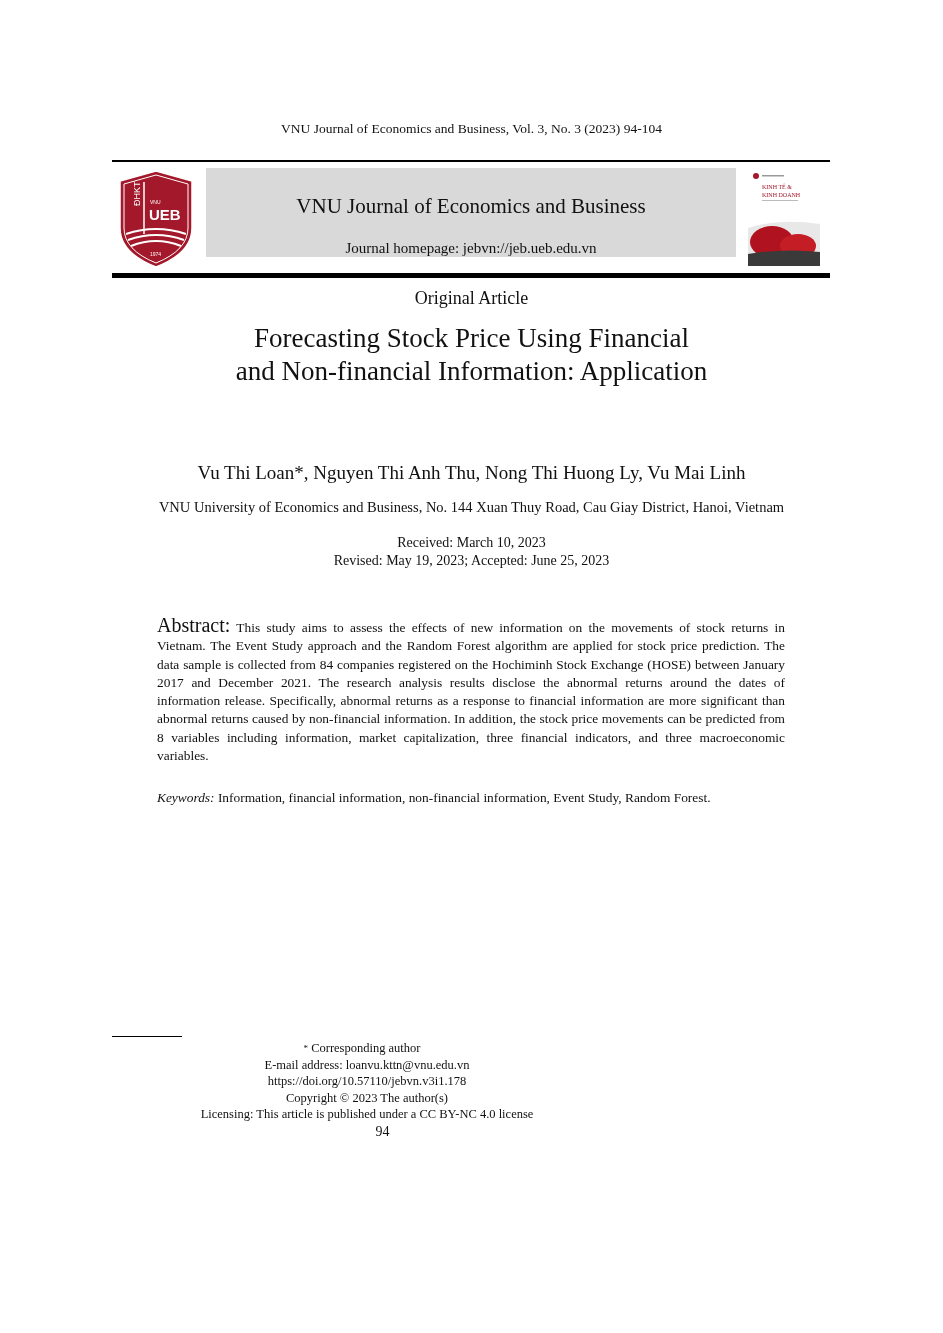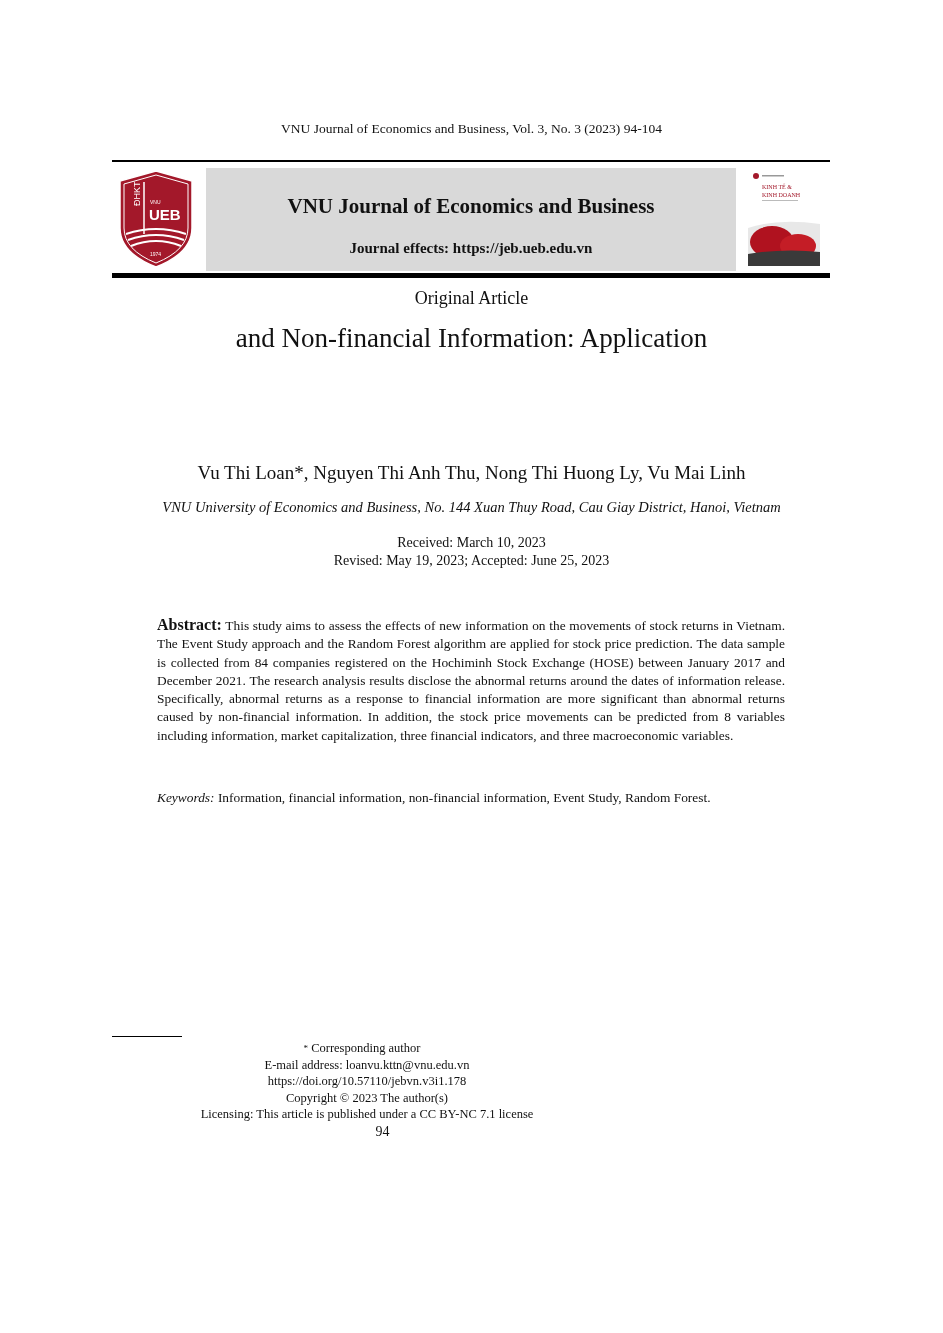--- a/index.html
+++ b/index.html
@@ -3,31 +3,31 @@
 <meta charset="utf-8">
 <style>
   html, body { margin: 0; padding: 0; background: #ffffff; }
   body { width: 943px; height: 1333px; position: relative; font-family: "Liberation Serif", serif; color: #111; overflow: hidden; }
   .abs { position: absolute; }
   .center { text-align: center; }
   #running-head { top: 121px; left: 0; width: 943px; font-size: 13.5px; text-align: center; }
   #rule-top { top: 160px; left: 112px; width: 718px; height: 2px; background: #000; }
   #rule-bottom { top: 273px; left: 112px; width: 718px; height: 5px; background: #000; }
   #logo-box { top: 168px; left: 112px; width: 88px; height: 102px; }
-  #banner { top: 168px; left: 206px; width: 530px; height: 103px; background: #d9d9d9; font-weight: bold; }
+  #banner { top: 168px; left: 206px; width: 530px; height: 89px; background: #d9d9d9; }
   #banner-title { top: 26px; left: 0; width: 530px; font-size: 21px; }
   #banner-home { top: 72px; left: 0; width: 530px; font-size: 15px; }
   #cover { top: 170px; left: 748px; width: 72px; height: 96px; background: #fff; overflow: hidden; }
   #article-type { top: 288px; left: 0; width: 943px; font-size: 18px; }
   #title { top: 322px; left: 150px; width: 643px; font-size: 27px; line-height: 33px; }
   #authors { top: 462px; left: 0; width: 943px; font-size: 19px; }
-  #affil { top: 499px; left: 0; width: 943px; font-size: 14.5px; font-style: italic; }
+  #affil { top: 499px; left: 0; width: 943px; font-size: 14.5px; }
   #dates { top: 534px; left: 0; width: 943px; font-size: 14px; line-height: 18px; }
   #abstract { top: 616px; left: 157px; width: 628px; font-size: 13.4px; line-height: 18.3px; text-align: justify; }
-  #abstract .lead { font-weight: bold; font-size: 16px; }
+  #abstract .lead { font-weight: normal; font-size: 20px; }
   #keywords { top: 789px; left: 157px; width: 628px; font-size: 13.4px; line-height: 18.3px; text-align: justify; }
   #keywords .kw-label { font-style: italic; }
   #fn-rule { top: 1036px; left: 112px; width: 70px; height: 1px; background: #000; }
   #footnote { top: 1040px; left: 112px; width: 500px; font-size: 12.5px; line-height: 16.5px; text-align: center; }
   #footnote .indent { padding-left: 10px; }
   #footnote sup { font-size: 9px; vertical-align: top; }
   #page-number { top: 1124px; left: 0; width: 765px; font-size: 14px; }
 </style>
 </head>
 <body>
@@ -46,21 +46,21 @@
     <path d="M19 78 Q44 68 69 78" fill="none" stroke="#fff" stroke-width="2"></path>
     <text x="28" y="50" fill="#fff" font-size="9" font-family="Liberation Sans, sans-serif" transform="rotate(-90 22 44)">ĐHKT</text>
     <text x="38" y="36" fill="#fff" font-size="5" font-family="Liberation Sans, sans-serif">VNU</text>
     <text x="37" y="52" fill="#fff" font-size="15" font-weight="bold" font-family="Liberation Sans, sans-serif">UEB</text>
     <text x="38" y="88" fill="#fff" font-size="5" font-family="Liberation Sans, sans-serif">1974</text>
   </svg>
 </div>
 
 <div id="banner" class="abs">
   <div id="banner-title" class="abs center">VNU Journal of Economics and Business</div>
-  <div id="banner-home" class="abs center">Journal effects: https://jeb.ueb.edu.vn</div>
+  <div id="banner-home" class="abs center">Journal homepage: jebvn://jeb.ueb.edu.vn</div>
 </div>
 
 <div id="cover" class="abs">
   <svg width="72" height="96" viewBox="0 0 72 96">
     <rect x="0" y="0" width="72" height="96" fill="#ffffff"></rect>
     <circle cx="8" cy="6" r="3" fill="#a3182a"></circle>
     <rect x="14" y="5" width="22" height="1.5" fill="#999"></rect>
     <text x="14" y="19" font-size="6" fill="#a3182a" font-family="Liberation Serif, serif">KINH TẾ &amp;</text>
     <text x="14" y="27" font-size="6" fill="#a3182a" font-family="Liberation Serif, serif">KINH DOANH</text>
     <rect x="14" y="30" width="36" height="1" fill="#bbb"></rect>
@@ -69,20 +69,21 @@
     <ellipse cx="50" cy="76" rx="18" ry="12" fill="#c41d26"></ellipse>
     <path d="M0 84 Q36 78 72 82 L72 96 L0 96 Z" fill="#3a3a3a"></path>
   </svg>
 </div>
 
 <div id="rule-bottom" class="abs"></div>
 
 <div id="article-type" class="abs center">Original Article</div>
 
 <div id="title" class="abs center">
+  <div>Forecasting Stock Price Using Financial</div>
   <div>and Non-financial Information: Application</div>
 </div>
 
 <div id="authors" class="abs center">Vu Thi Loan*, Nguyen Thi Anh Thu, Nong Thi Huong Ly, Vu Mai Linh</div>
 <div id="affil" class="abs center">VNU University of Economics and Business, No. 144 Xuan Thuy Road, Cau Giay District, Hanoi, Vietnam</div>
 
 <div id="dates" class="abs center">
   <div>Received: March 10, 2023</div>
   <div>Revised: May 19, 2023; Accepted: June 25, 2023</div>
 </div>
@@ -97,16 +98,16 @@
   <span>Information, financial information, non-financial information, Event Study, Random Forest.</span>
 </div>
 
 <div id="fn-rule" class="abs"></div>
 
 <div id="footnote" class="abs">
   <div><sup>*</sup> <span>Corresponding author</span></div>
   <div class="indent">E-mail address: loanvu.kttn@vnu.edu.vn</div>
   <div class="indent">https://doi.org/10.57110/jebvn.v3i1.178</div>
   <div class="indent">Copyright © 2023 The author(s)</div>
-  <div class="indent">Licensing: This article is published under a CC BY-NC 7.1 license</div>
+  <div class="indent">Licensing: This article is published under a CC BY-NC 4.0 license</div>
 </div>
 
 <div id="page-number" class="abs center">94</div>
 
 </body></html>

